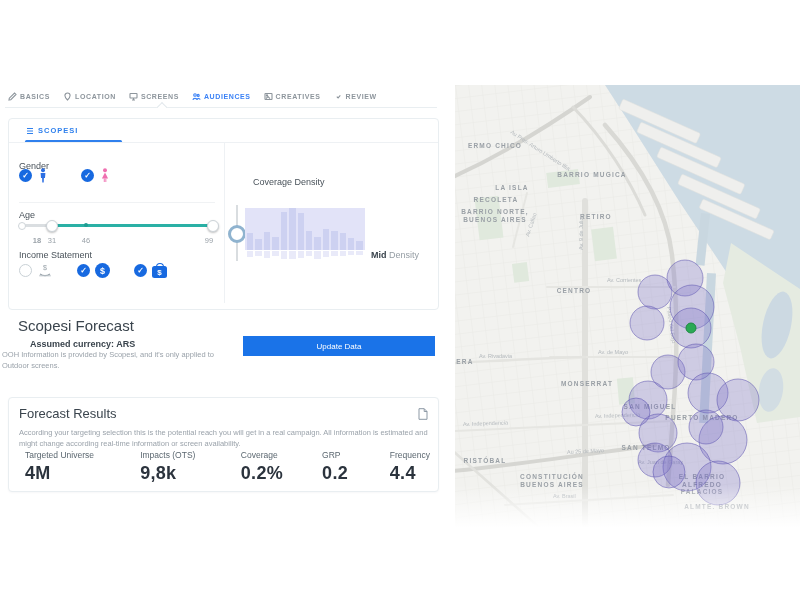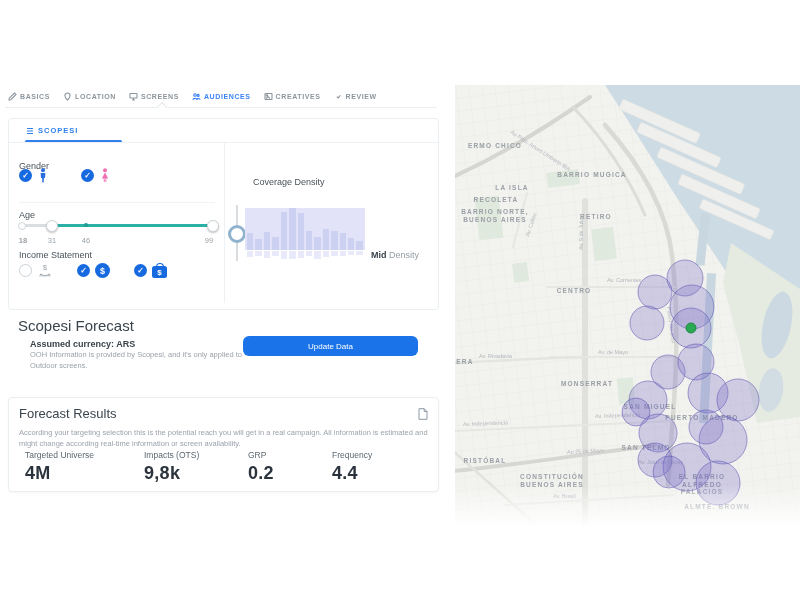--- a/index.html
+++ b/index.html
@@ -64,22 +64,22 @@
   .histo .bar{flex:1;background:#cdd1f1;}
   .subbars{position:absolute;left:236px;top:132px;width:120px;height:9px;display:flex;align-items:flex-start;
            gap:2px;padding:0 2px;box-sizing:border-box;}
   .subbars .bar{flex:1;background:#e9eaf9;}
   .density-level{position:absolute;left:300px;top:131px;width:110px;text-align:right;font-size:9px;color:#959da4;}
   .density-level b{color:#3a444d;}
 
   
   .f-title{position:absolute;left:18px;top:317px;font-size:15px;color:#3a444d;}
   .f-currency{position:absolute;left:30px;top:339px;font-size:9px;font-weight:bold;color:#3a444d;}
-  .f-note{position:absolute;left:30px;top:350px;width:215px;font-size:7.5px;line-height:1.45;color:#9aa2aa;}
-  .update-btn{position:absolute;left:243px;top:336px;width:175px;height:20px;border:none;border-radius:6px;
+  .f-note{position:absolute;left:2px;top:350px;width:215px;font-size:7.5px;line-height:1.45;color:#9aa2aa;}
+  .update-btn{position:absolute;left:243px;top:336px;width:192px;height:20px;border:none;border-radius:0;
               background:#1a73e8;color:#fff;font-size:8px;font-family:inherit;cursor:pointer;}
 
   
   .results-card{position:absolute;left:8px;top:397px;width:429px;height:93px;background:#fff;
                 border:1px solid #e9eef1;border-radius:4px;box-shadow:0 1px 2px rgba(40,60,80,.04);}
   .r-title{position:absolute;left:10px;top:8px;font-size:13px;color:#3a444d;}
   .r-doc{position:absolute;right:10px;top:8px;cursor:pointer;}
   .r-desc{position:absolute;left:10px;top:29px;width:410px;font-size:7.5px;line-height:1.5;color:#9ba3ab;}
   .metrics{position:absolute;left:16px;top:52px;right:8px;display:flex;}
   .metric{display:flex;flex-direction:column;gap:3px;}
@@ -179,21 +179,21 @@
 
     <div class="sec-label" style="left:10px;top:91px;">Age</div>
     <div class="slider">
       <div class="seg-gray"></div>
       <div class="seg-teal"></div>
       <div class="cap" style="left:-2px;"></div>
       <div class="handle" style="left:26px;"></div>
       <div class="mark" style="left:64px;"></div>
       <div class="handle" style="left:187px;"></div>
     </div>
-    <span class="tick" style="left:14px;font-weight:bold;">18</span>
+    <span class="tick" style="left:28px;font-weight:bold;">18</span>
     <span class="tick" style="left:43px;">31</span>
     <span class="tick" style="left:77px;">46</span>
     <span class="tick" style="left:200px;">99</span>
 
     <div class="sec-label" style="left:10px;top:131px;">Income Statement</div>
     <div class="income-row">
       <div class="opt">
         <span class="radio"></span>
         <svg width="16" height="15" viewBox="0 0 16 15">
           <text x="8" y="7" font-size="7" fill="#97a1a8" text-anchor="middle" font-family="Liberation Sans,sans-serif">$</text>
@@ -264,20 +264,24 @@
     </span>
     <div class="r-desc">According your targeting selection this is the potential reach you will get in a real campaign. All information is estimated and might change according real-time information or screen availability.</div>
     <div class="metrics">
       <div class="metric">
         <span class="m-label">Targeted Universe</span>
         <span class="m-value">4M</span>
       </div>
       <div class="metric">
         <span class="m-label">Impacts (OTS)</span>
         <span class="m-value">9,8k</span>
+      </div>
+      <div class="metric">
+        <span class="m-label">Coverage</span>
+        <span class="m-value">0.2%</span>
       </div>
       <div class="metric">
         <span class="m-label">GRP</span>
         <span class="m-value">0.2</span>
       </div>
       <div class="metric">
         <span class="m-label">Frequency</span>
         <span class="m-value">4.4</span>
       </div>
     </div>

